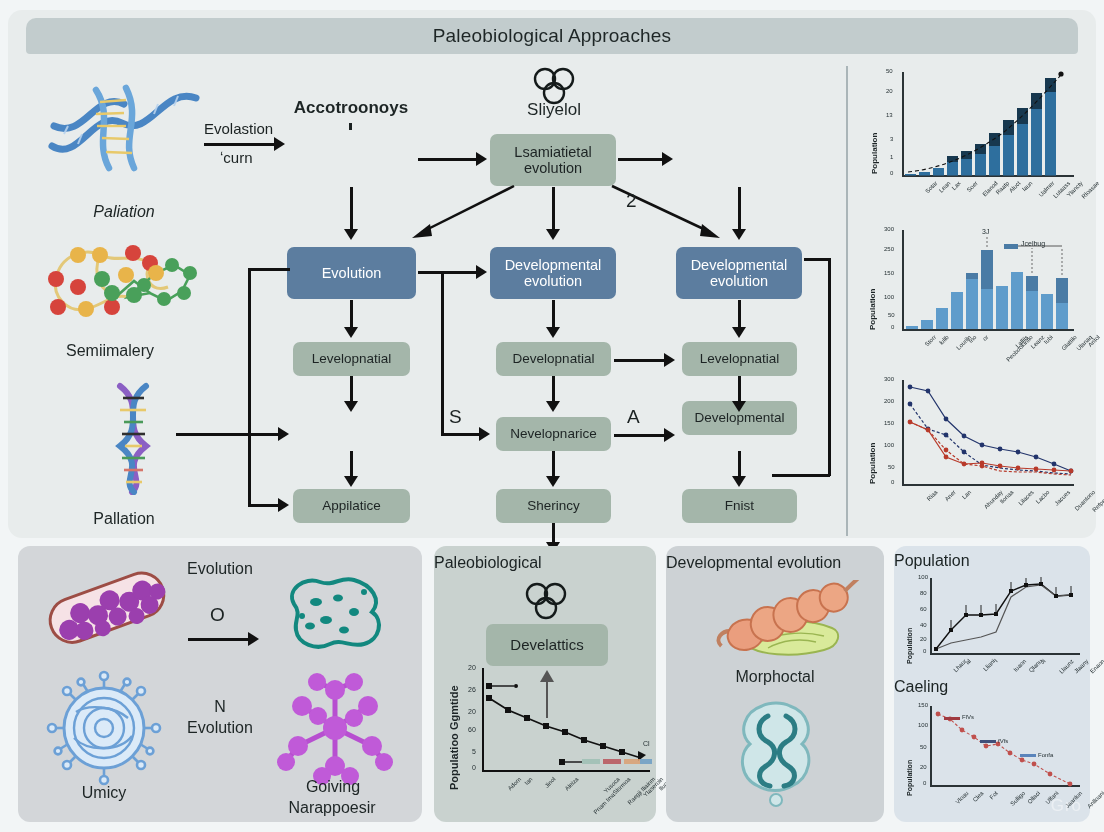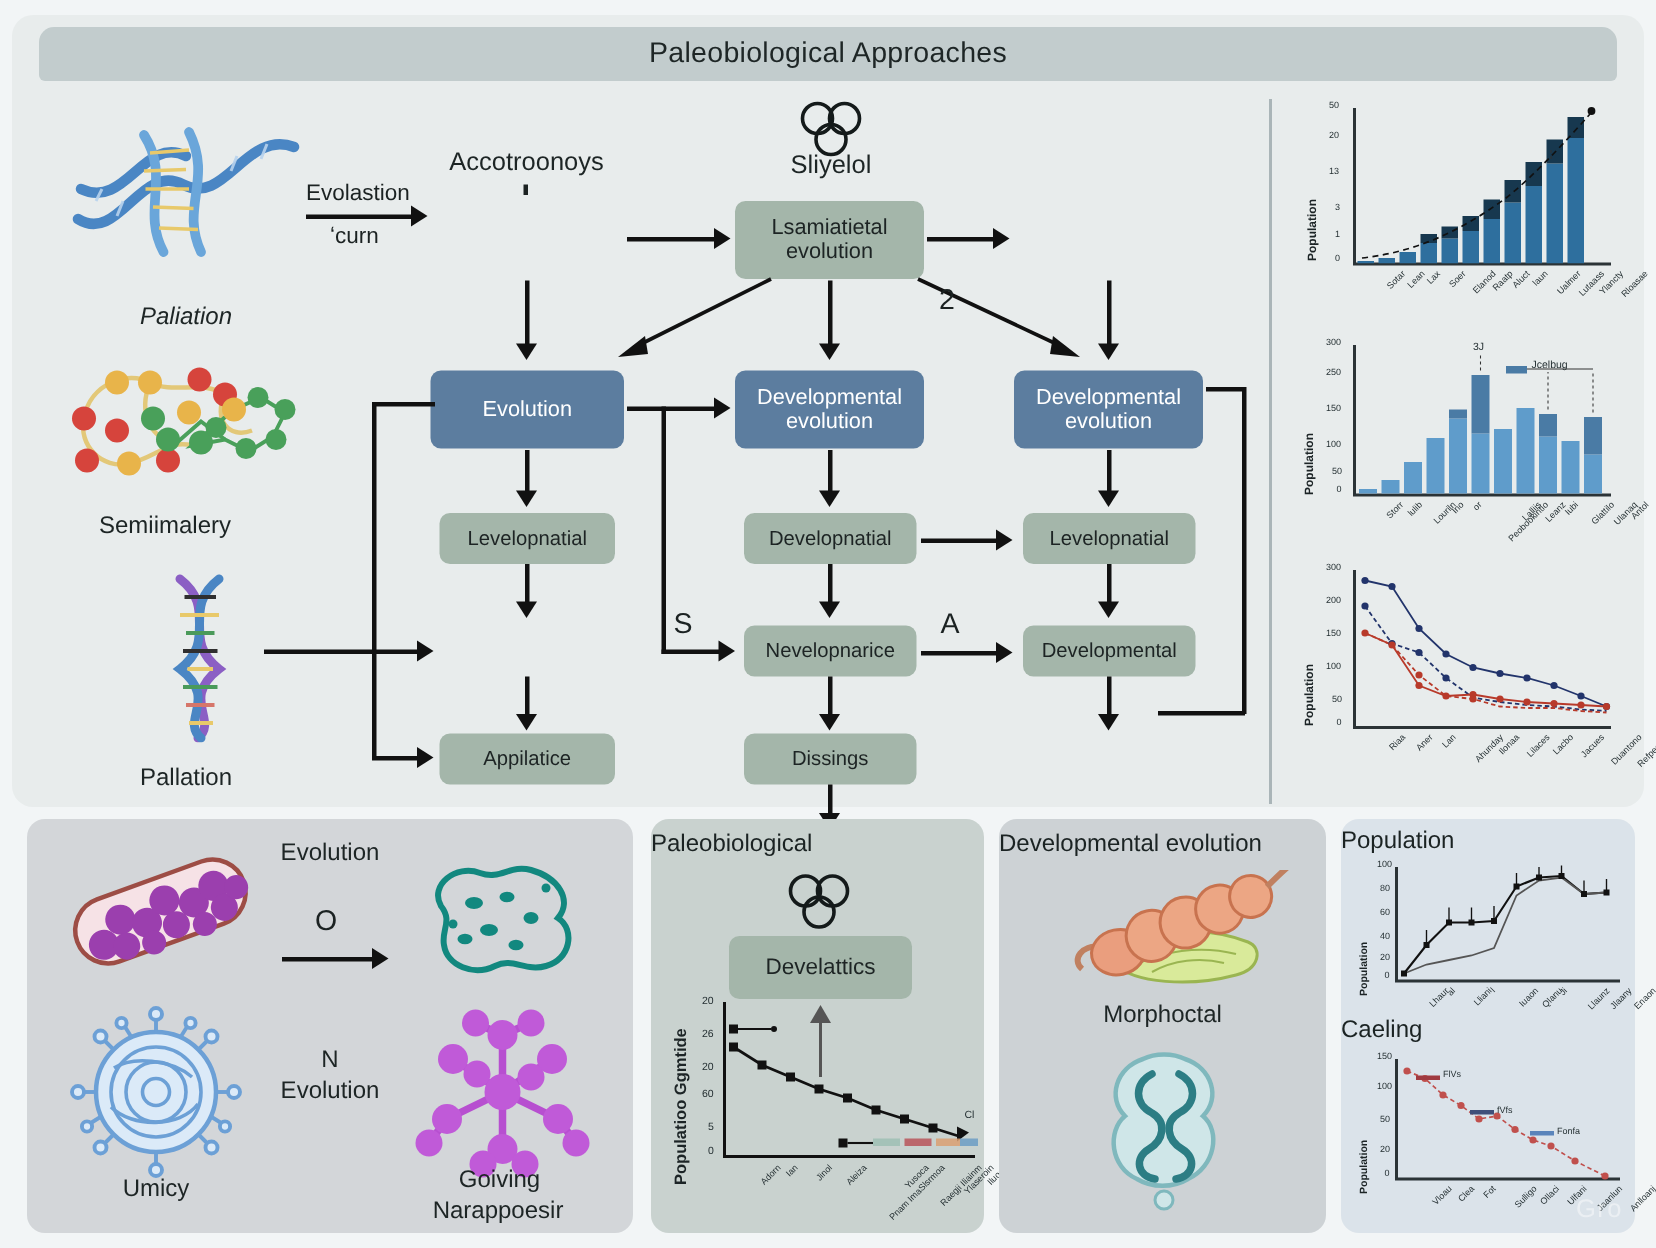--- a/index.html
+++ b/index.html
@@ -145,21 +145,21 @@
         </g>
       </svg>
     </div>
     <div class="caption" style="left:46px;top:500px;width:140px;">Pallation</div>
 
     <div class="flabel" style="left:196px;top:110px;font-size:15px;">Evolastion</div>
     <div class="hline" style="left:196px;top:133px;width:72px;"></div>
     <div class="ahead-r" style="left:266px;top:127px;"></div>
     <div class="flabel" style="left:212px;top:139px;font-size:15px;">ʻcurn</div>
 
-    <div class="caption" style="left:258px;top:88px;width:170px;font-size:17px;">Accotroonoys</div>
+    <div class="caption" style="left:258px;top:88px;width:170px;font-size:17px;font-weight:bold;">Accotroonoys</div>
     <div style="position:absolute;left:341px;top:113px;width:3px;height:7px;background:#1b2222;"></div>
 
     <div style="position:absolute;left:524px;top:57px;">
       <svg width="44" height="38" viewBox="0 0 44 38">
         <circle cx="13" cy="12" r="10" fill="none" stroke="#141a1a" stroke-width="2.4"></circle>
         <circle cx="31" cy="12" r="10" fill="none" stroke="#141a1a" stroke-width="2.4"></circle>
         <circle cx="22" cy="26" r="10" fill="none" stroke="#141a1a" stroke-width="2.4"></circle>
       </svg>
     </div>
     <div class="caption" style="left:466px;top:90px;width:160px;font-size:17px;">Sliyelol</div>
@@ -184,29 +184,32 @@
     <div class="box green short" style="left:488px;top:332px;width:115px;">
         <span>Developnatial</span>
       </div>
     <div class="box green short" style="left:674px;top:332px;width:115px;">
         <span>Levelopnatial</span>
       </div>
 
     <div class="box green short" style="left:488px;top:407px;width:115px;">
         <span>Nevelopnarice</span>
       </div>
-    <div class="box green short" style="left:674px;top:407px;width:115px;">
+    <div class="box green short" style="left:674px;top:391px;width:115px;">
         <span>Developmental</span>
       </div>
 
     <div class="box green short" style="left:285px;top:479px;width:117px;">
         <span>Appilatice</span>
       </div>
     <div class="box green short" style="left:488px;top:479px;width:115px;">
-        <span>Dissings</span>
+        <span>Sherincy</span>
+      </div>
+    <div class="box green short" style="left:674px;top:479px;width:115px;">
+        <span>Fnist</span>
       </div>
 
     <div class="hline" style="left:410px;top:148px;width:60px;"></div>
     <div class="ahead-r" style="left:468px;top:142px;"></div>
     <div class="hline" style="left:610px;top:148px;width:46px;"></div>
     <div class="ahead-r" style="left:654px;top:142px;"></div>
 
     <div class="vline" style="left:342px;top:177px;height:44px;"></div>
     <div class="ahead-d" style="left:336px;top:219px;"></div>
 

